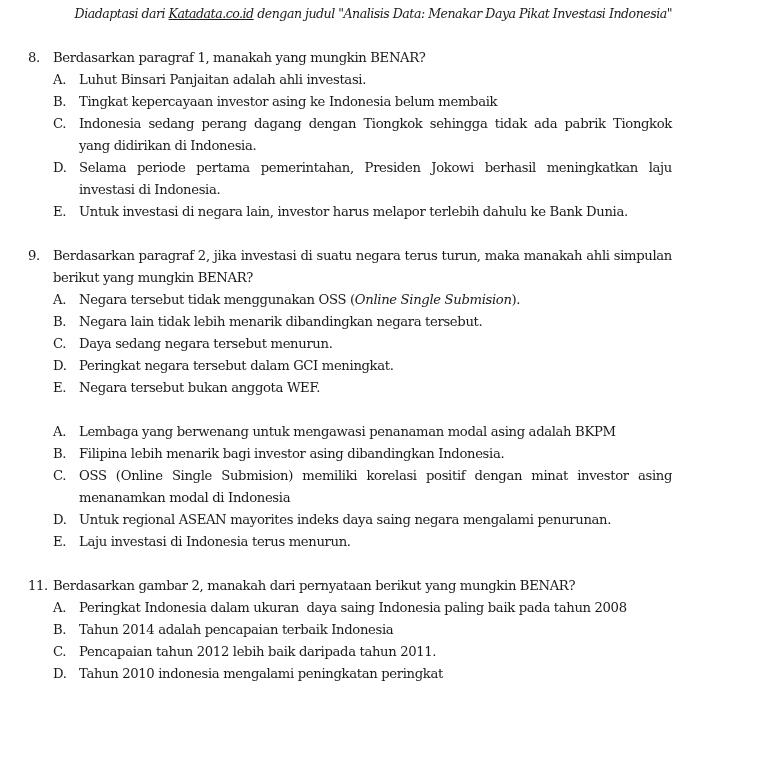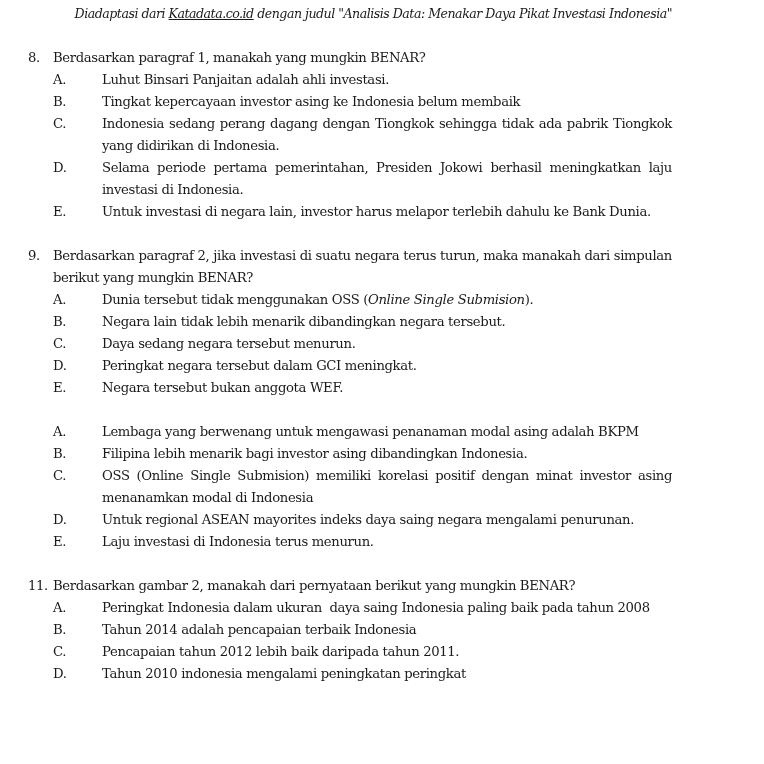--- a/index.html
+++ b/index.html
@@ -8,21 +8,21 @@
   .page { position:absolute; left:28px; top:3px; width:644px; font-size:13.2px; letter-spacing:-0.35px; }
   .para { line-height:22px; text-align:justify; margin:0; }
   .source { line-height:22px; font-style:italic; text-align:right; font-size:12.6px; letter-spacing:-0.5px; }
   .source u { text-decoration:underline; }
   .q { margin-top:22px; }
   .q-head { display:flex; line-height:22px; }
   .q-num { width:25px; flex:none; }
   .q-text { flex:1; text-align:justify; }
   .opt { display:flex; line-height:22px; margin-left:25px; }
   .opt-letter { width:26px; flex:none; }
-  .opt-text { flex:1;margin-left:23px; }
+  .opt-text { flex:1; }
   .opt-text.justify { text-align:justify; text-align-last:left; }
 </style>
 </head>
 <body>
 
 <div class="page">
   <div class="source"><span>Diadaptasi dari </span><u>Katadata.co.id</u><span> dengan judul "Analisis Data: Menakar Daya Pikat Investasi Indonesia"</span></div>
 
   <div class="q">
     <div class="q-head">
@@ -47,25 +47,25 @@
       </div>
     <div class="opt">
         <span class="opt-letter">E.</span>
         <span class="opt-text">Untuk investasi di negara lain, investor harus melapor terlebih dahulu ke Bank Dunia.</span>
       </div>
   </div>
 
   <div class="q">
     <div class="q-head">
         <span class="q-num">9.</span>
-        <span class="q-text">Berdasarkan paragraf 2, jika investasi di suatu negara terus turun, maka manakah dari simpulan berikut yang mungkin BENAR?</span>
+        <span class="q-text">Berdasarkan paragraf 2, jika investasi di suatu negara terus turun, maka manakah ahli simpulan berikut yang mungkin BENAR?</span>
       </div>
     <div class="opt">
         <span class="opt-letter">A.</span>
-        <span class="opt-text"><span>Dunia tersebut tidak menggunakan OSS (</span><i>Online Single Submision</i><span>).</span></span>
+        <span class="opt-text"><span>Negara tersebut tidak menggunakan OSS (</span><i>Online Single Submision</i><span>).</span></span>
       </div>
     <div class="opt">
         <span class="opt-letter">B.</span>
         <span class="opt-text">Negara lain tidak lebih menarik dibandingkan negara tersebut.</span>
       </div>
     <div class="opt">
         <span class="opt-letter">C.</span>
         <span class="opt-text">Daya sedang negara tersebut menurun.</span>
       </div>
     <div class="opt">

